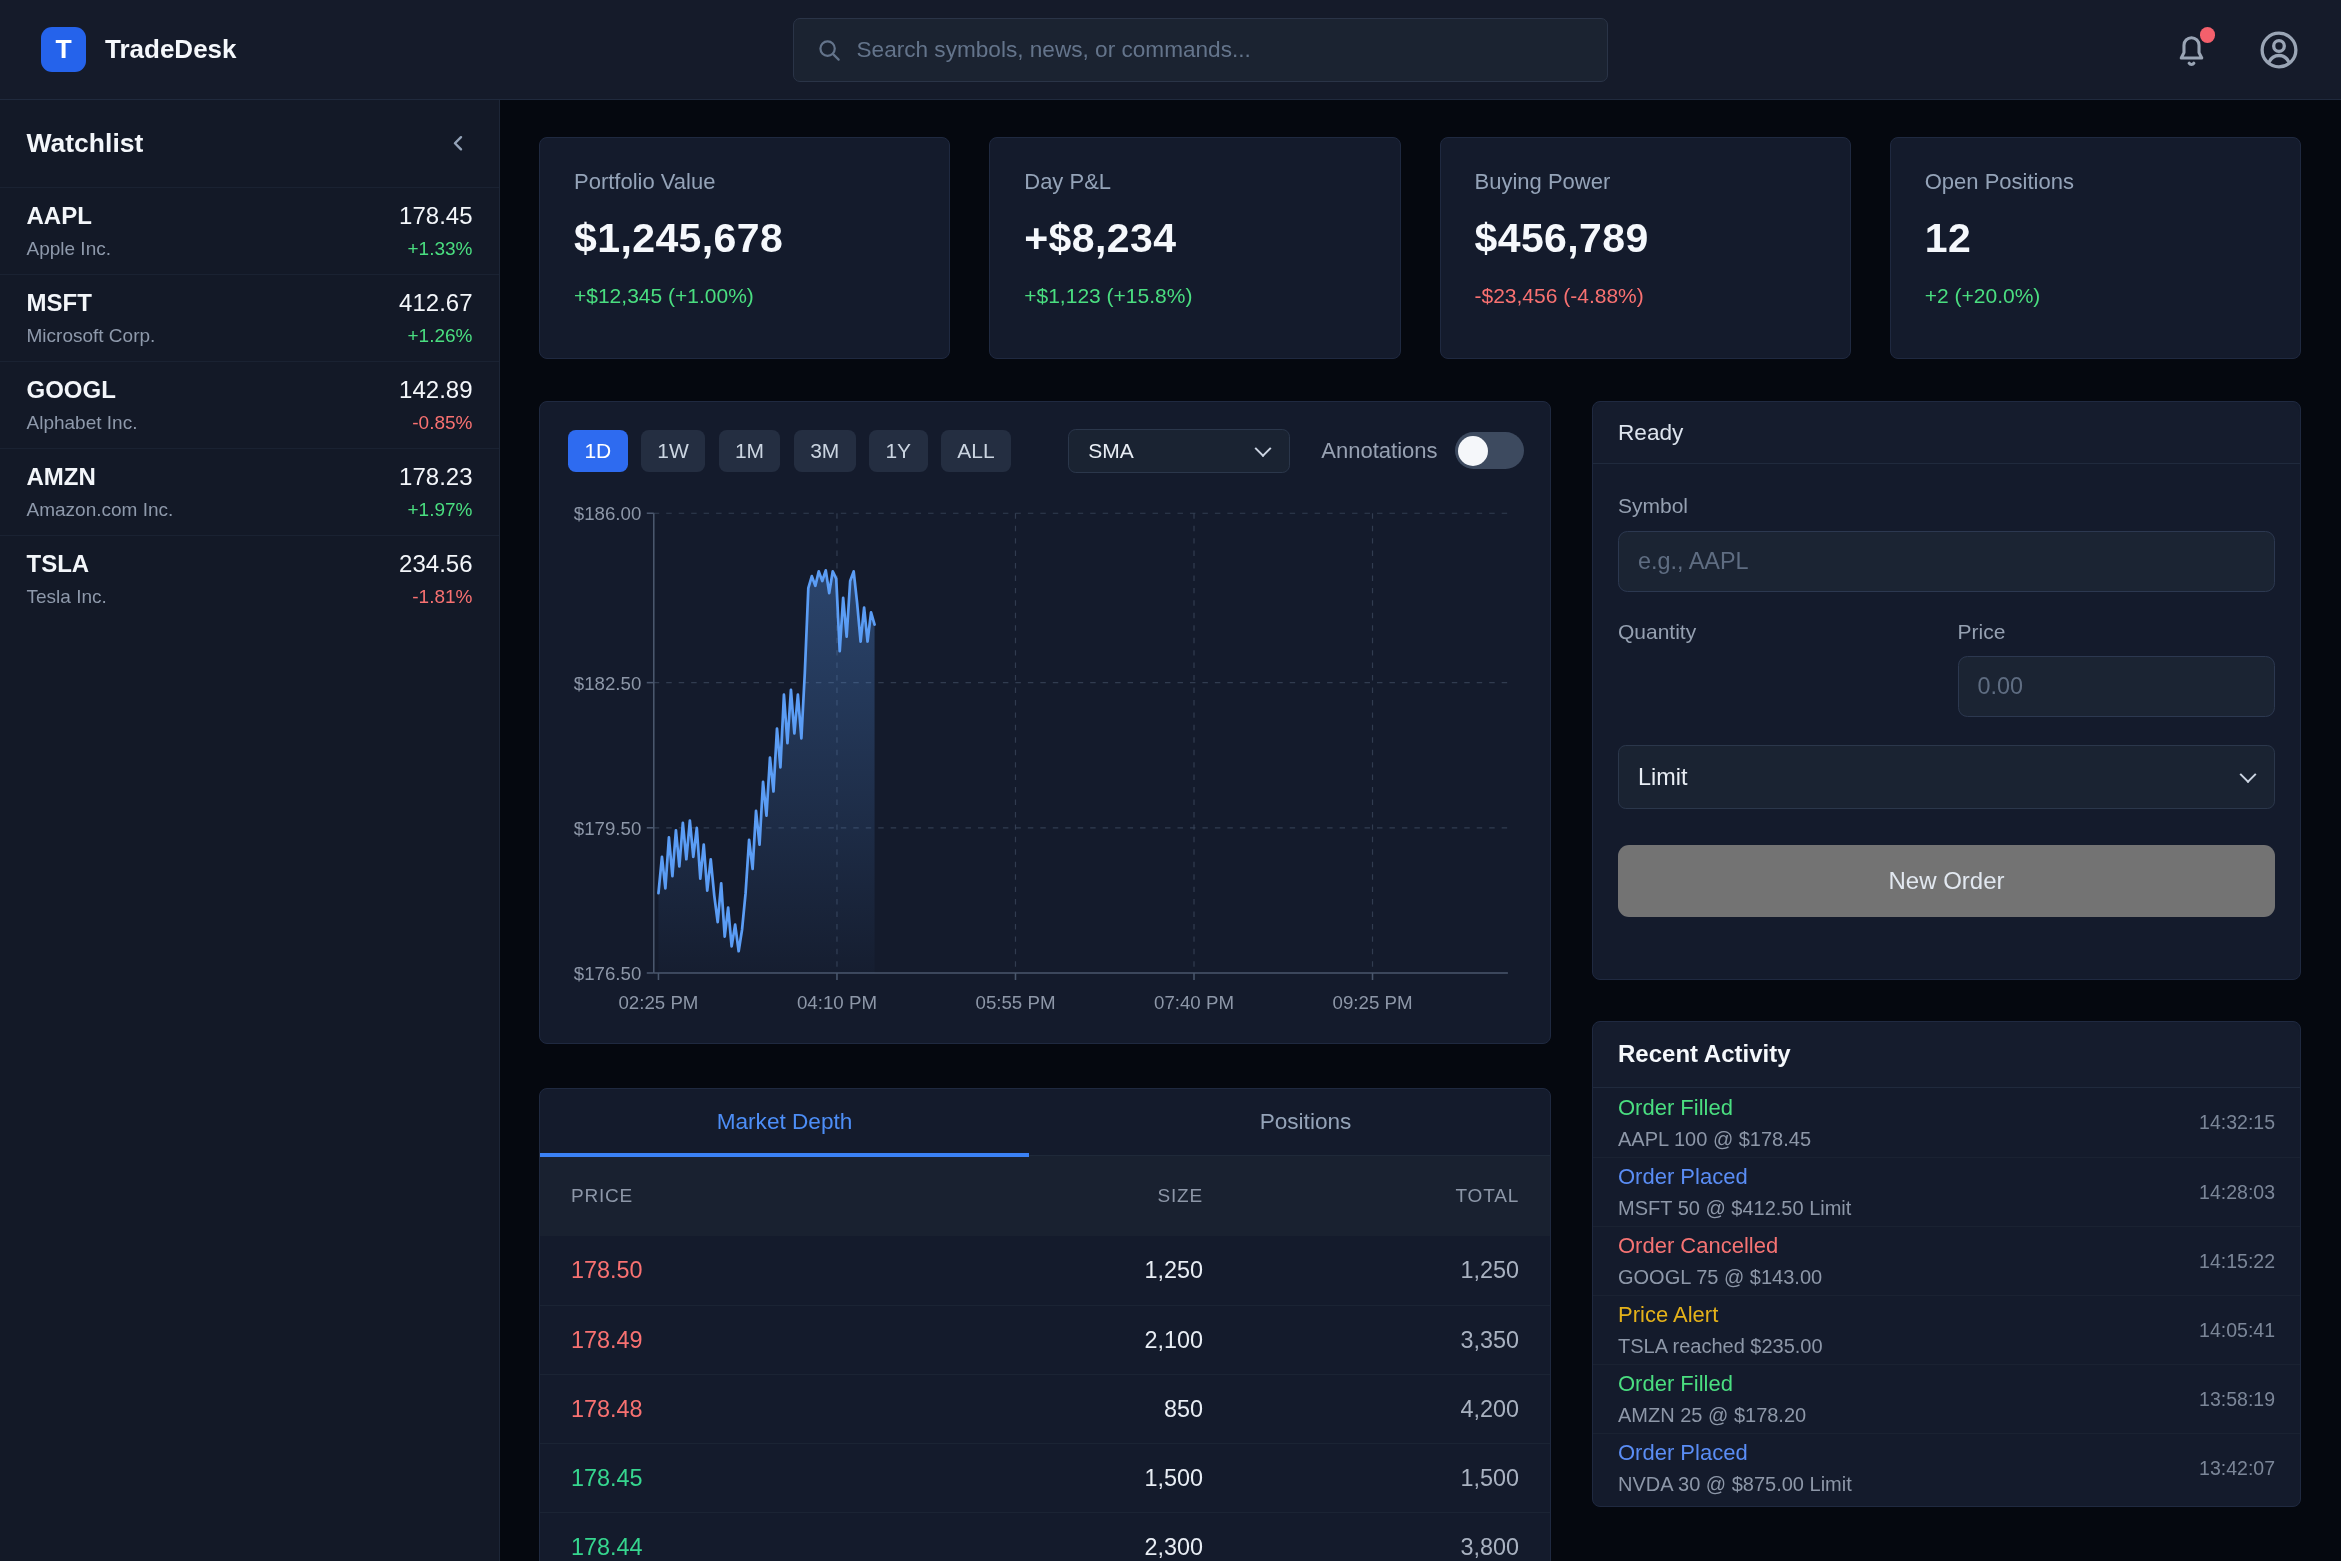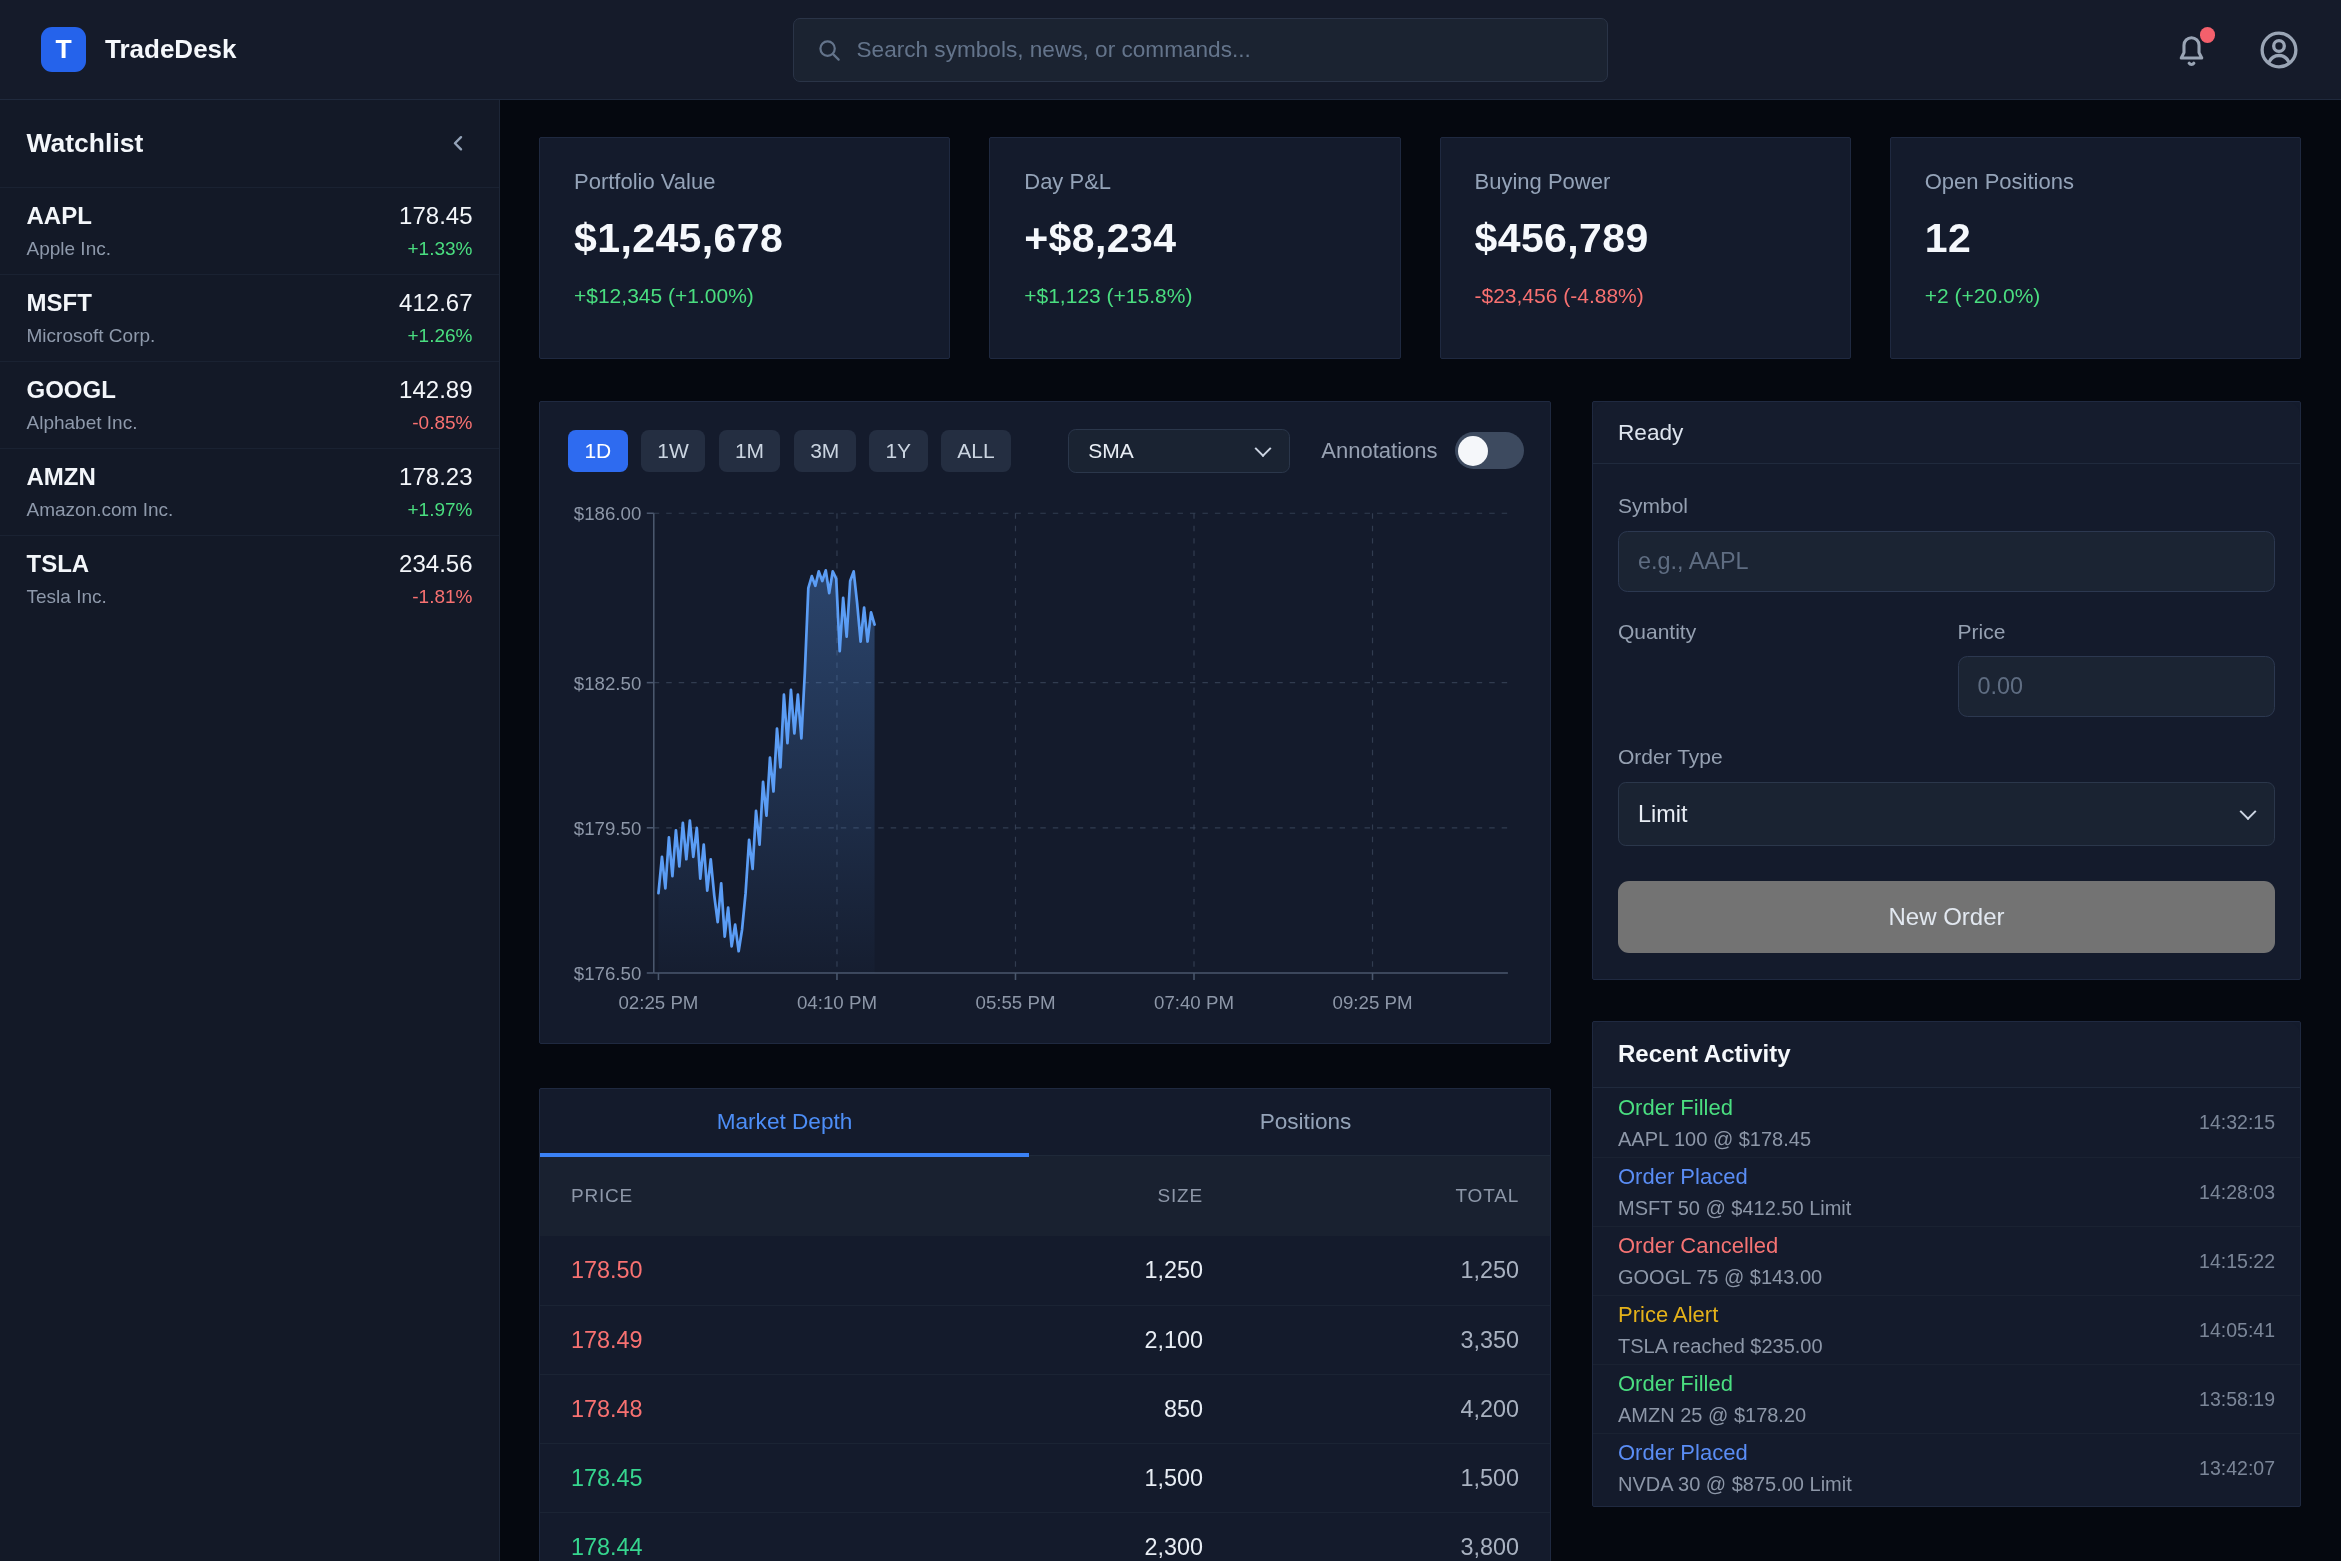--- a/index.html
+++ b/index.html
@@ -31,21 +31,21 @@
   .wl,.wr { display:flex; flex-direction:column; justify-content:center; }
   .wr { align-items:flex-end; }
   .wsym { font-size:24px; font-weight:bold; color:#f3f6fa; }
   .wcom { font-size:19px; color:#8e99ab; margin-top:7.8px; }
   .wprice { font-size:24px; color:#f3f6fa; }
   .wpct { font-size:19px; margin-top:7.8px; }
   .up { color:#4ade80; } .down { color:#f87171; }
 
   
   .main { position:absolute; top:100px; left:500px; right:0; bottom:0; padding:37px 41px 0 39px; }
-  .card { background:#141b2c; border:1.6px solid #1f2940; border-radius:2px; }
+  .card { background:#141b2c; border:1.6px solid #1f2940; border-radius:8px; }
 
   .stats { display:grid; grid-template-columns:repeat(4,1fr); gap:39px; }
   .scard { height:222px; padding:31px 34px; }
   .slabel { font-size:22px; color:#94a3b8; }
   .svalue { font-size:41px; font-weight:bold; color:#f5f8fc; margin-top:20px; letter-spacing:0.4px; }
   .sdelta { font-size:21px; margin-top:22px; }
 
   .content { margin-top:42px; display:grid; grid-template-columns:1012px 1fr; gap:41px; align-items:start; }
 
   
@@ -361,21 +361,20 @@
             <div class="frow">
               <div class="fgroup" style="margin-bottom:0;">
                 <div class="flabel">Quantity</div>
               </div>
               <div class="fgroup" style="margin-bottom:0;">
                 <div class="flabel">Price</div>
                 <input class="finput" placeholder="0.00" style="">
               </div>
             </div>
             <div class="fgroup" style="margin-top:28px; margin-bottom:0;">
-              <div class="flabel">Order Type</div>
               <div class="select-wrap full">
                 <select><option>Limit</option></select>
               </div>
             </div>
             <button class="submit">New Order</button>
           </div>
         </div>
 
         <div class="card activity-card">
           <div class="card-head bold">Recent Activity</div>

